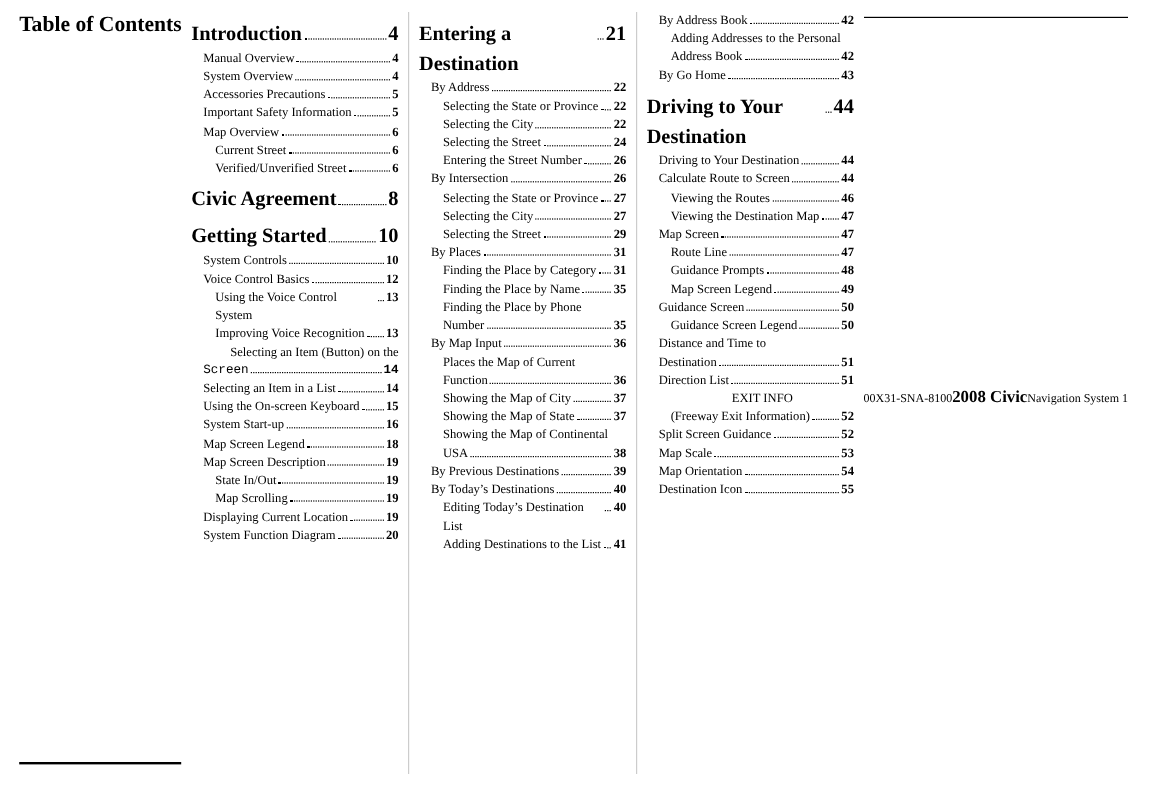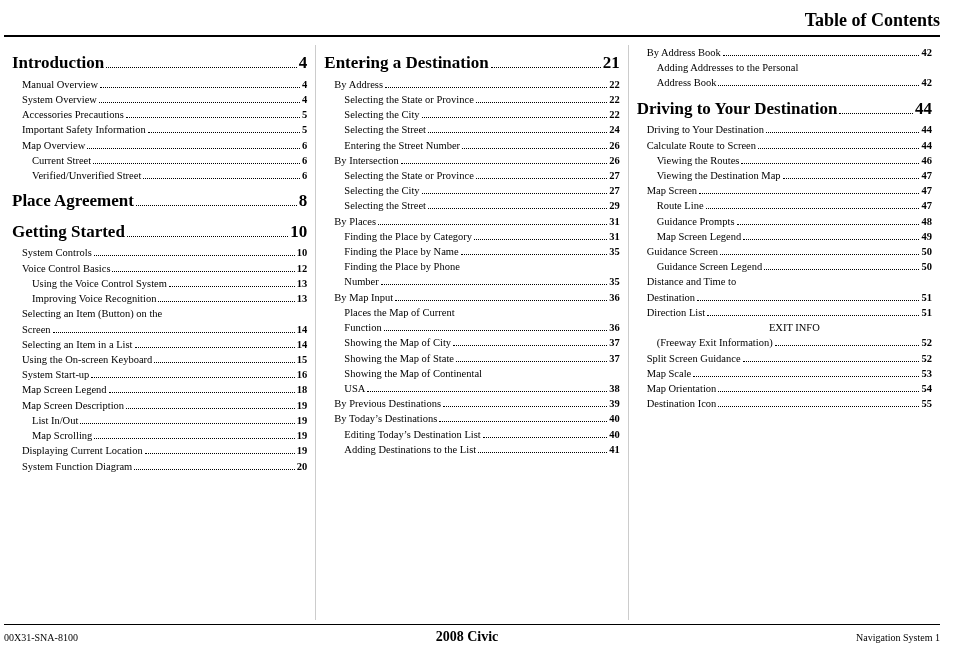--- a/index.html
+++ b/index.html
@@ -8,23 +8,22 @@
       height: 655px;
       font-family: Times New Roman, serif;
       font-size: 11px;
       background: #fff;
       color: #000;
       overflow: hidden;
     }
     .page {
       width: 960px;
       height: 655px;
-      padding: 10px 20px 10px 4px;
+      padding: 10px 20px 10px 16px;
       display: flex;
-      flex-direction: column;
     }
     .page-title {
       text-align: right;
       font-size: 18px;
       font-weight: bold;
       border-bottom: 2px solid #000;
       padding-bottom: 4px;
       margin-bottom: 8px;
     }
     .columns {
@@ -136,21 +135,21 @@
         </div>
         <div class="sub2 toc-entry">
           <span>Verified/Unverified Street</span>
           <span class="dots"></span>
           <span class="page-num">6</span>
         </div>
       </div>
 
       <div style="margin-top:6px;">
         <div class="toc-entry section-title">
-          <span><b>Place Agreement </b></span>
+          <span><b>Civic Agreement </b></span>
           <span class="dots"></span>
           <span class="page-num">8</span>
         </div>
       </div>
 
       <div style="margin-top:6px;">
         <div class="toc-entry section-title">
           <span><b>Getting Started </b></span>
           <span class="dots"></span>
           <span class="page-num">10</span>
@@ -169,25 +168,25 @@
           <span>Using the Voice Control System </span>
           <span class="dots"></span>
           <span class="page-num">13</span>
         </div>
         <div class="sub2 toc-entry">
           <span>Improving Voice Recognition </span>
           <span class="dots"></span>
           <span class="page-num">13</span>
         </div>
         <div class="sub1">
-          <div style="display:flex; justify-content:flex-start; align-items:baseline;">
+          <div style="display:flex; justify-content:flex-end; align-items:baseline;">
             <span>Selecting an Item (Button) on the</span>
             <span></span>
           </div>
-          <div class="toc-entry" style="padding-left:0;">
+          <div class="toc-entry" style="padding-left:0;font-family:Liberation Mono, monospace;">
             <span>Screen </span>
             <span class="dots"></span>
             <span class="page-num">14</span>
           </div>
         </div>
         <div class="sub1 toc-entry">
           <span>Selecting an Item in a List </span>
           <span class="dots"></span>
           <span class="page-num">14</span>
         </div>
@@ -205,21 +204,21 @@
           <span>Map Screen Legend</span>
           <span class="dots"></span>
           <span class="page-num">18</span>
         </div>
         <div class="sub1 toc-entry">
           <span>Map Screen Description </span>
           <span class="dots"></span>
           <span class="page-num">19</span>
         </div>
         <div class="sub2 toc-entry">
-          <span>List In/Out</span>
+          <span>State In/Out</span>
           <span class="dots"></span>
           <span class="page-num">19</span>
         </div>
         <div class="sub2 toc-entry">
           <span>Map Scrolling </span>
           <span class="dots"></span>
           <span class="page-num">19</span>
         </div>
         <div class="sub1 toc-entry">
           <span>Displaying Current Location </span>
@@ -378,20 +377,25 @@
         </div>
         <div class="sub2">
           <div style="display:flex; justify-content:space-between; align-items:baseline;">
             <span>Adding Addresses to the Personal</span>
           </div>
           <div class="toc-entry">
             <span>Address Book</span>
             <span class="dots"></span>
             <span class="page-num">42</span>
           </div>
+        </div>
+        <div class="sub1 toc-entry">
+          <span>By Go Home </span>
+          <span class="dots"></span>
+          <span class="page-num">43</span>
         </div>
       </div>
 
       <div style="margin-top:6px;">
         <div class="toc-entry section-title">
           <span><b>Driving to Your Destination </b></span>
           <span class="dots"></span>
           <span class="page-num">44</span>
         </div>
         <div class="sub1 toc-entry">

